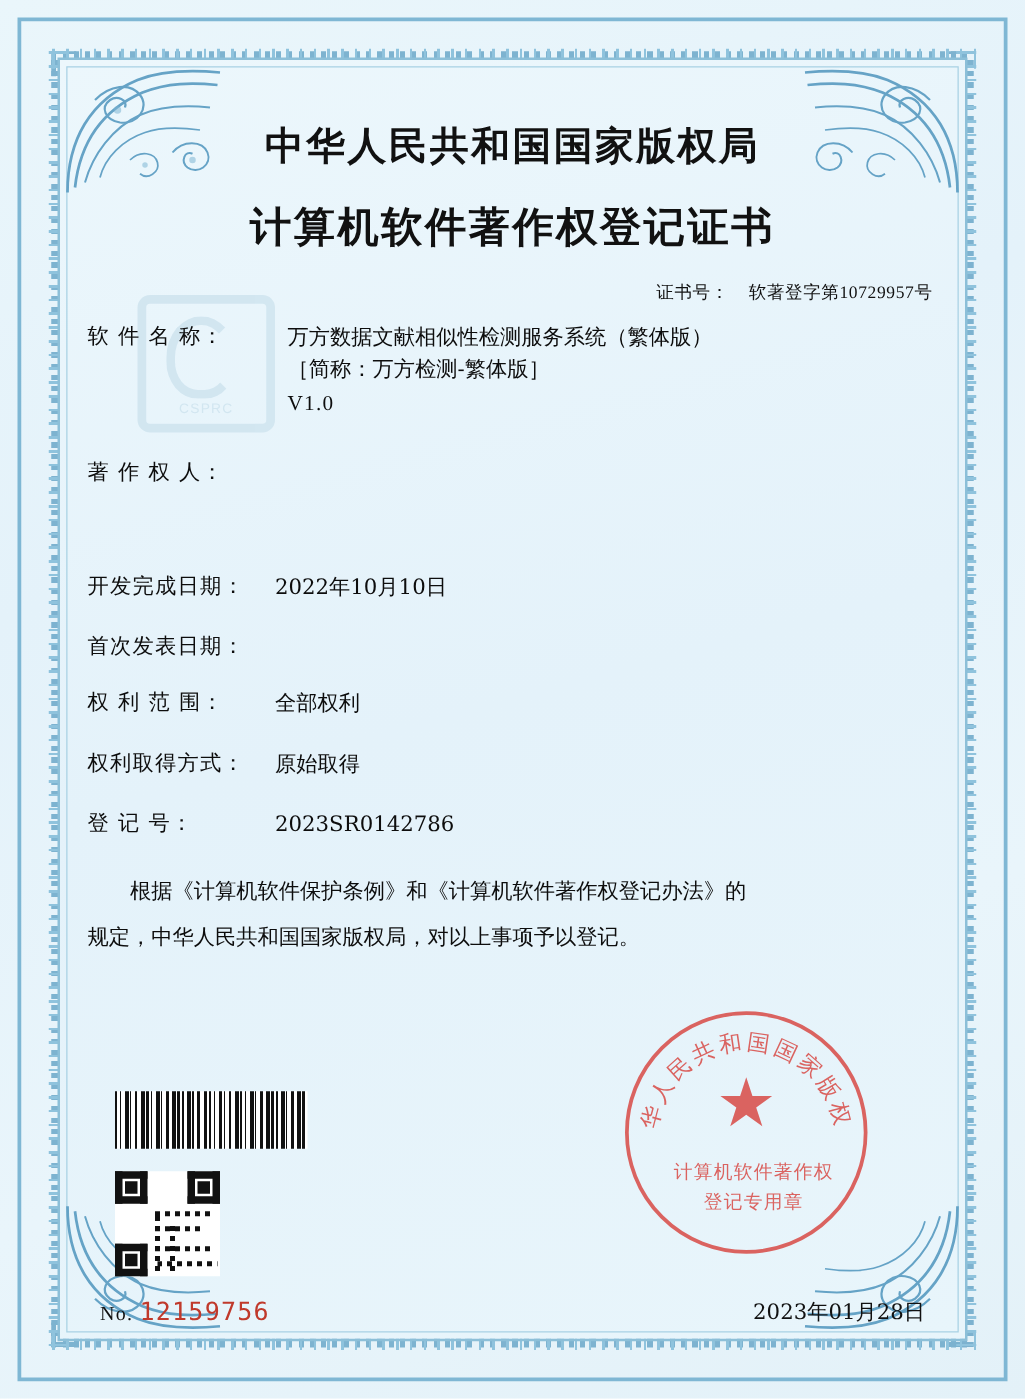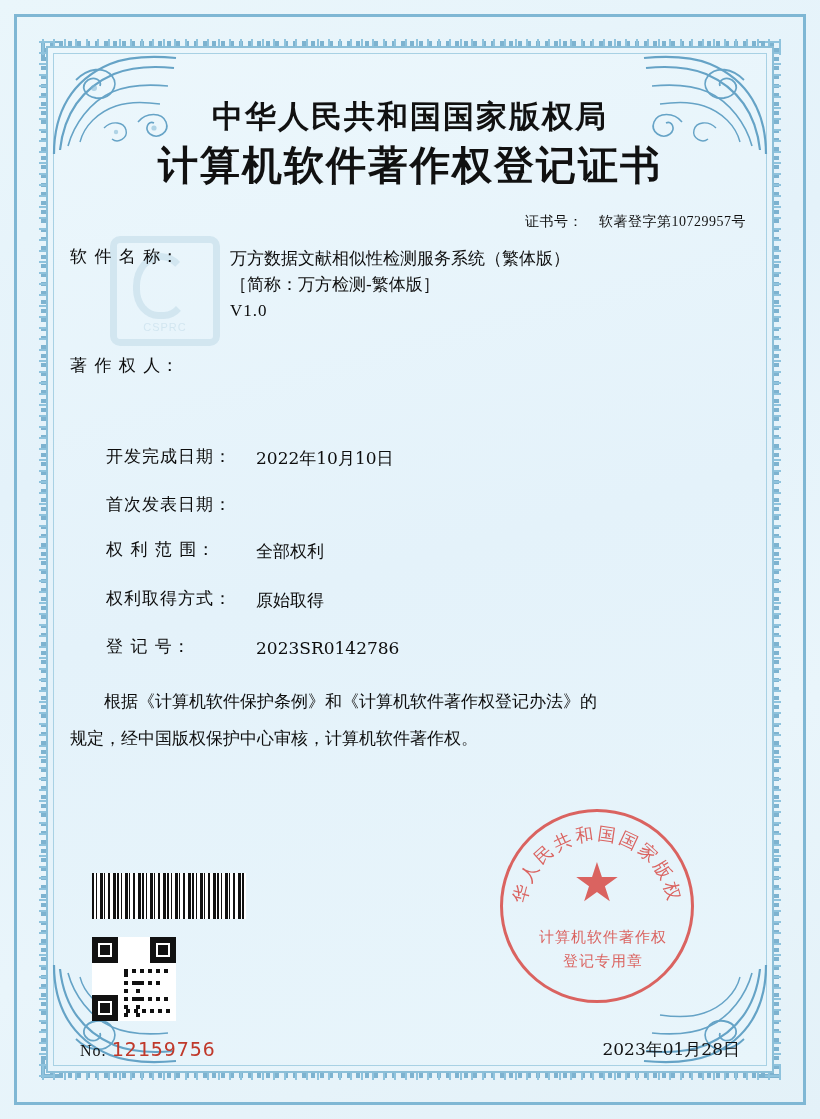--- a/index.html
+++ b/index.html
@@ -95,24 +95,25 @@
   .title-main {
     text-align: center;
     font-size: 31px;
     font-weight: bold;
     letter-spacing: 2px;
     color: #111;
     font-family: "DejaVu Serif", "Liberation Serif", serif;
   }
   .title-sub {
     text-align: center;
-    font-size: 40px;
+    font-size: 33px;
     font-weight: bold;
     letter-spacing: 2px;
     color: #111;
+    margin-top: 22px;
     font-family: "DejaVu Serif", "Liberation Serif", serif;
   }
 
   .cert-no {
     text-align: right;
     font-size: 14px;
     color: #111;
     margin-top: 20px;
     padding-right: 4px;
     letter-spacing: .5px;
@@ -140,21 +141,21 @@
     line-height: 1.55;
   }
   .val .line2 { display: block; }
   .val .line3 { display: block; font-family: "Liberation Serif", serif; letter-spacing: 1px; }
 
   .row.owner { margin-top: 30px; }
 
   .gap-lg { height: 62px; }
 
   .row.detail { margin-bottom: 22px; }
-  .row.detail .key { width: 150px; flex: 0 0 150px; margin-left: 36px; }
+  .row.detail .key { width: 150px; flex: 0 0 150px; }
 
   .statement {
     margin-top: 14px;
     font-size: 17px;
     line-height: 2.15;
     color: #0d0d0d;
     font-family: "DejaVu Serif", "Liberation Serif", serif;
   }
   .statement p { margin: 0; }
   .statement .indent { text-indent: 34px; }
@@ -403,21 +404,21 @@
 
       <div class="row detail">
         <div class="key">登 记 号：</div>
         <div class="val">2023SR0142786</div>
       </div>
 
     </div>
 
     <div class="statement">
       <p class="indent">根据《计算机软件保护条例》和《计算机软件著作权登记办法》的</p>
-      <p>规定，经中国版权保护中心审核，计算机软件著作权。</p>
+      <p>规定，中华人民共和国国家版权局，对以上事项予以登记。</p>
     </div>
 
     <div class="codes">
       <div class="barcode"></div>
       <div class="qrcode"></div>
     </div>
 
     <div class="serial">
       <span>No.</span>
       <span class="num">12159756</span>

